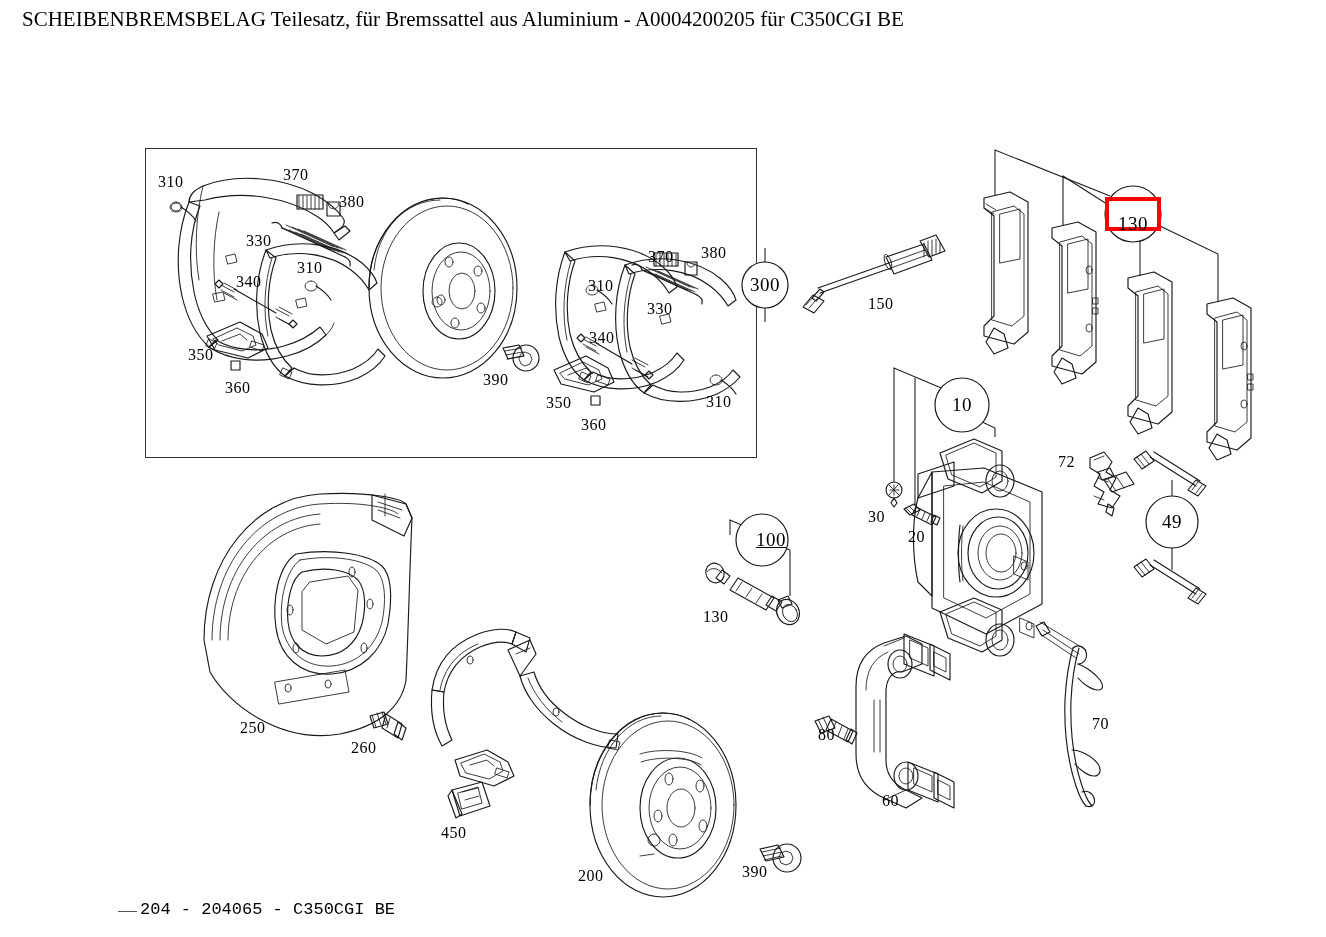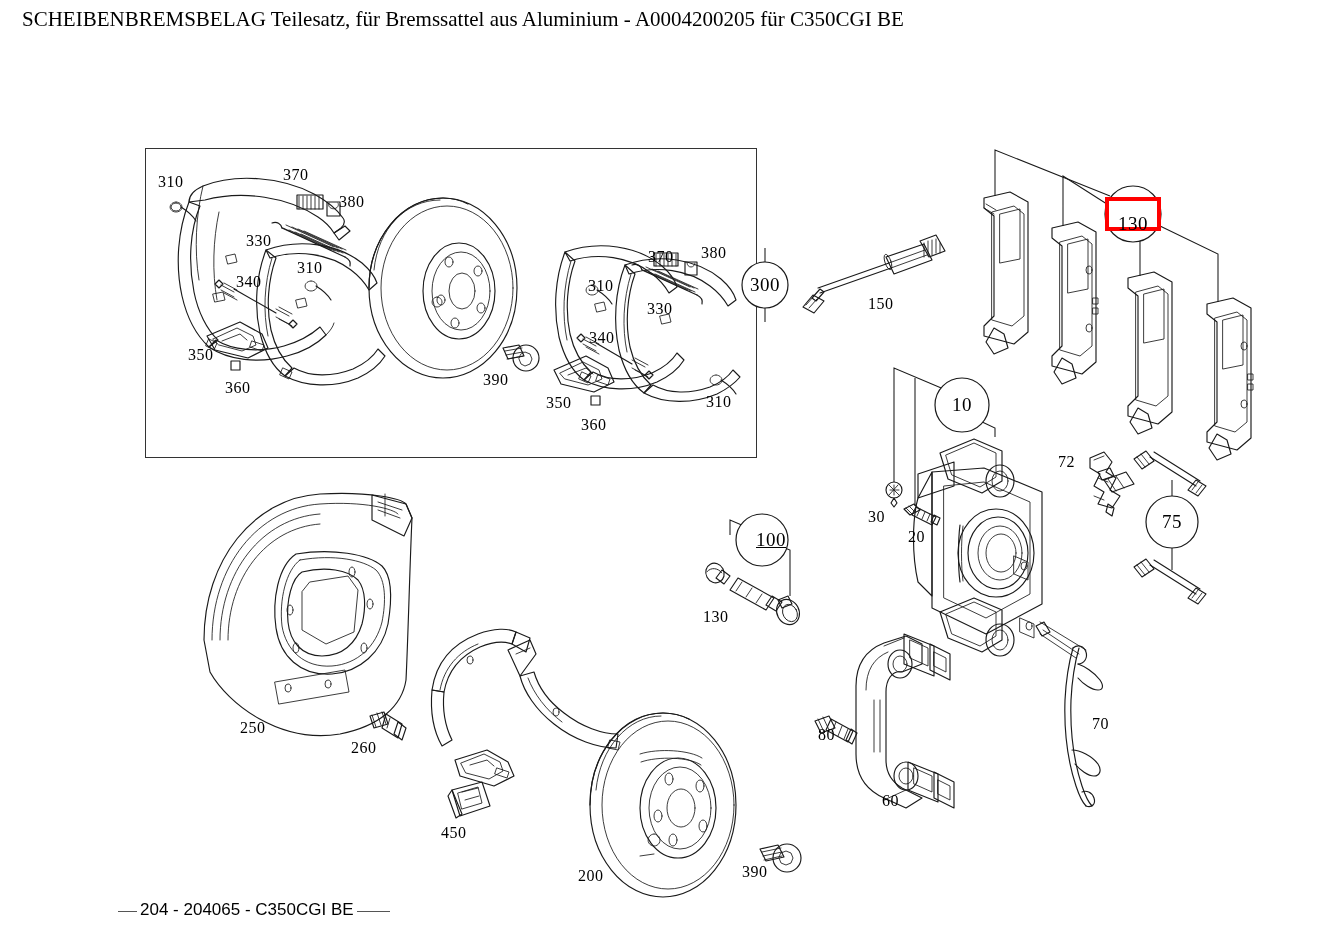--- a/index.html
+++ b/index.html
@@ -18,21 +18,21 @@
     white-space:nowrap;color:#000;
   }
 
   
   .footer-rule{
     position:absolute;left:118px;top:911px;width:272px;height:1px;
     background:#555;
   }
   .footer-text{
     position:absolute;left:137px;top:899px;
-    font-family:Liberation Sans, sans-serif;
+    font-family:Liberation Mono, monospace;
     font-size:17px;line-height:22px;white-space:nowrap;color:#000;
     background:#fff;padding:0 3px;
   }
 
   
   .inset-box{
     position:absolute;left:145px;top:148px;width:612px;height:310px;
     border:1.6px solid #333;box-sizing:border-box;background:transparent;
   }
 
@@ -522,21 +522,21 @@
   <div class="lbl" style="left:706px;top:392px;">310</div>
 
   <div class="lbl bub" style="left:742px;top:262px;">300</div>
 
   <div class="lbl" style="left:868px;top:294px;">150</div>
   <div class="lbl bub bub-130" style="left:1110px;top:201px;">130</div>
   <div class="lbl bub" style="left:939px;top:382px;">10</div>
   <div class="lbl" style="left:868px;top:507px;">30</div>
   <div class="lbl" style="left:908px;top:527px;">20</div>
   <div class="lbl" style="left:1058px;top:452px;">72</div>
-  <div class="lbl bub" style="left:1149px;top:499px;">75</div>
+  <div class="lbl bub" style="left:1149px;top:499px;">49</div>
   <div class="lbl bub" style="left:748px;top:517px;text-decoration:underline;">100</div>
   <div class="lbl" style="left:703px;top:607px;">130</div>
   <div class="lbl" style="left:1092px;top:714px;">70</div>
   <div class="lbl" style="left:240px;top:718px;">250</div>
   <div class="lbl" style="left:351px;top:738px;">260</div>
   <div class="lbl" style="left:441px;top:823px;">450</div>
   <div class="lbl" style="left:578px;top:866px;">200</div>
   <div class="lbl" style="left:742px;top:862px;">390</div>
   <div class="lbl" style="left:818px;top:725px;">80</div>
   <div class="lbl" style="left:882px;top:791px;">60</div>

